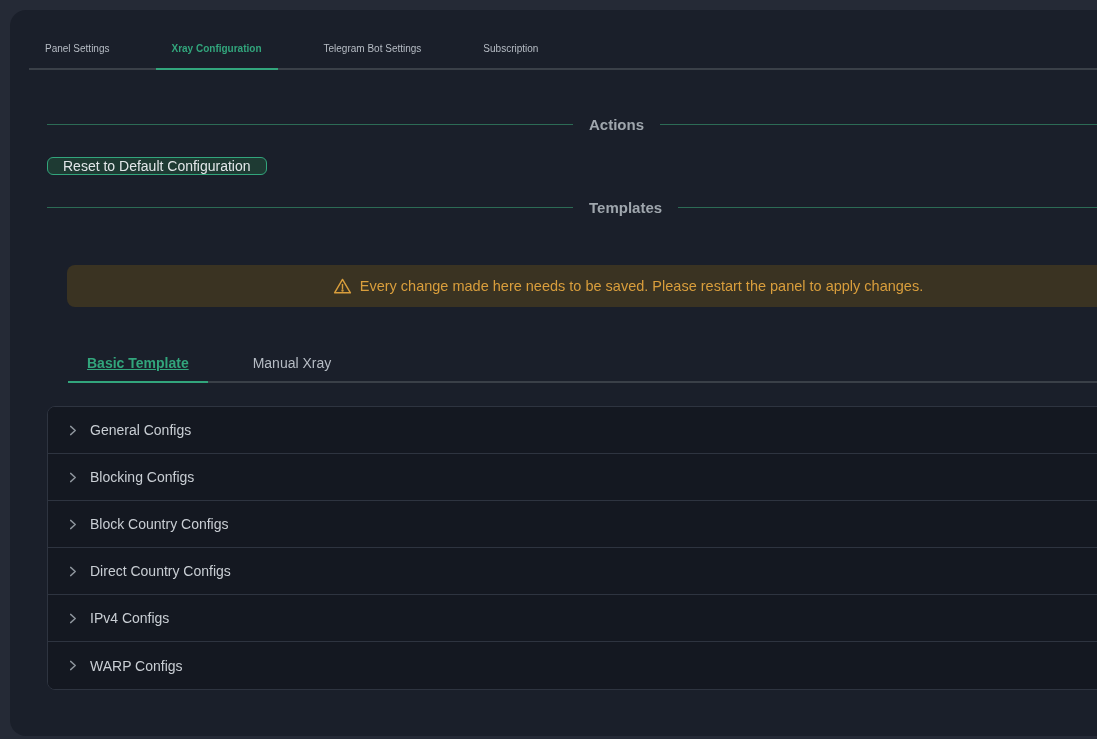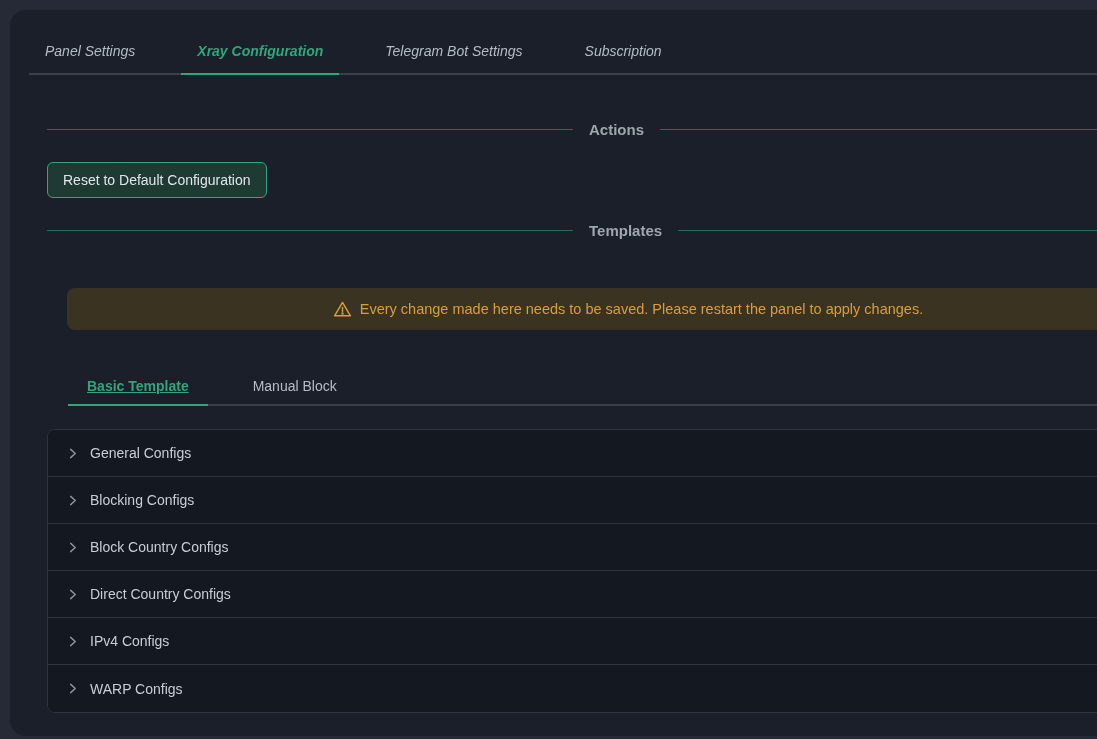--- a/index.html
+++ b/index.html
@@ -21,22 +21,22 @@
     background:var(--card-bg); border-radius:16px;
   }
   .card-inner{ padding:0 6px 0 37px; }
 
   
   .main-tabs{
     display:flex; margin:0 -6px 0 -18px; padding-top:33px;
     border-bottom:2px solid var(--border);
   }
   .main-tab{
-    padding:0 16px 14px; margin-right:30px; font-size:14px;
-    color:var(--text-dim); cursor:pointer; white-space:nowrap;font-style:italic;
+    padding:0 16px 14px; margin-right:30px; font-size:10px;
+    color:var(--text-dim); cursor:pointer; white-space:nowrap;
   }
   .main-tab.active{
     color:var(--accent); font-weight:600;
     border-bottom:2px solid var(--accent); margin-bottom:-2px;
   }
 
   
   .divider{ display:flex; align-items:center; height:22px; }
   .divider .line{ height:1px; background:var(--divider-line); }
   .divider .line-left{ width:526px; }
@@ -44,21 +44,21 @@
   .divider .label{
     margin:0 16px; font-size:15px; font-weight:700; color:var(--title);
     white-space:nowrap;
   }
   .divider.actions{ margin-top:43px; }
   .divider.templates{ margin-top:21px; }
 
   
   .btn-row{ margin-top:22px; }
   .reset-btn{
-    display:inline-flex; align-items:center; height:36px; padding:0 15px;
+    display:inline-flex; align-items:center; height:18px; padding:0 15px;
     background:var(--button-bg); border:1px solid var(--accent);
     border-radius:6px; color:var(--button-text); font-size:14px;
     font-family:"Liberation Sans", sans-serif; cursor:pointer;
   }
 
   
   .alert{
     margin:47px 20px 0 20px; height:42px; border-radius:8px;
     background:var(--warn-bg); color:var(--warn-fg);
     display:flex; align-items:center; justify-content:center; gap:8px;
@@ -130,21 +130,21 @@
           <path d="M12 3 L22 20 L2 20 Z"></path>
           <line x1="12" y1="9.5" x2="12" y2="14.5"></line>
           <circle cx="12" cy="17" r="0.6" fill="#d99e3c"></circle>
         </svg>
       </span>
       <span>Every change made here needs to be saved. Please restart the panel to apply changes.</span>
     </div>
 
     <div class="tpl-tabs">
       <div class="tpl-tab active">Basic Template</div>
-      <div class="tpl-tab">Manual Block</div>
+      <div class="tpl-tab">Manual Xray</div>
     </div>
 
     <div class="accordion">
       <div class="acc-header">
         <span class="chev">
           <svg width="11" height="11" viewBox="0 0 12 12" fill="none" stroke="currentColor" stroke-width="1.6" stroke-linecap="round" stroke-linejoin="round">
               <polyline points="4,1.5 9,6 4,10.5"></polyline>
             </svg>
         </span>
         <span>General Configs</span>

